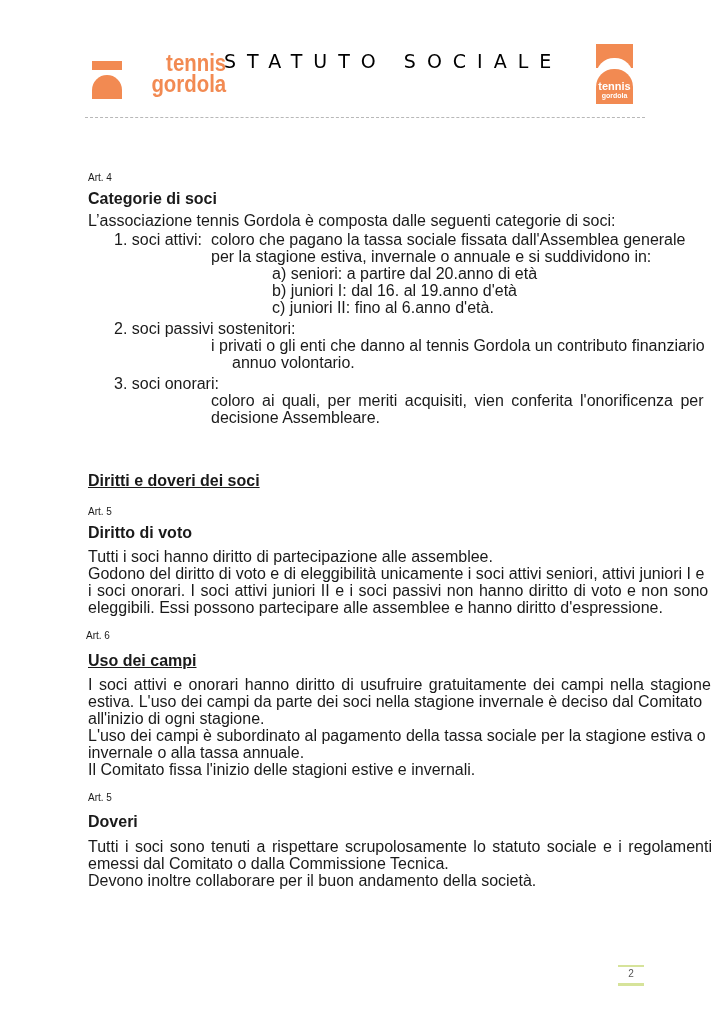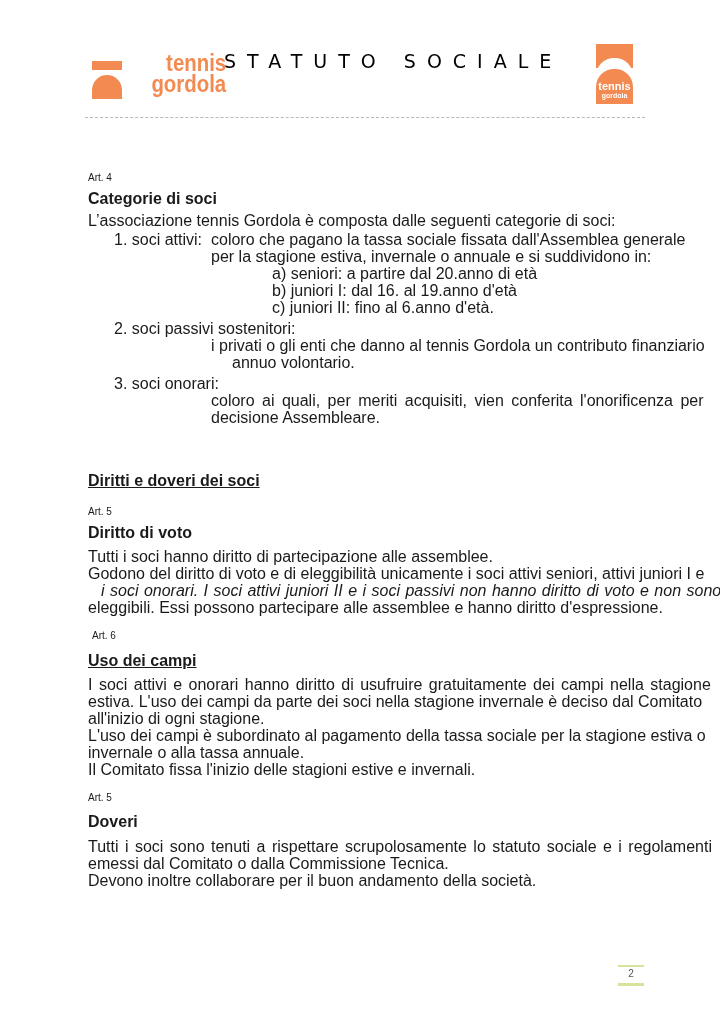--- a/index.html
+++ b/index.html
@@ -76,24 +76,24 @@
 <div class="abs" style="left:114px;top:375px;">3. soci onorari:</div>
 <div class="abs" style="left:211px;top:392px;word-spacing:3px;">coloro ai quali, per meriti acquisiti, vien conferita l'onorificenza per</div>
 <div class="abs" style="left:211px;top:409px;">decisione Assembleare.</div>
 
 <div class="abs section" style="left:88px;top:472px;">Diritti e doveri dei soci</div>
 
 <div class="abs art" style="left:88px;top:506px;">Art.  5</div>
 <div class="abs bold" style="left:88px;top:524px;">Diritto di voto</div>
 <div class="abs" style="left:88px;top:548px;">Tutti i soci hanno diritto di partecipazione alle assemblee.</div>
 <div class="abs" style="left:88px;top:565px;">Godono del diritto di voto e di eleggibilità unicamente i soci attivi seniori, attivi juniori I e</div>
-<div class="abs" style="left:101px;top:582px;word-spacing:1px;font-style:italic;">i soci onorari. I soci attivi juniori II e i soci passivi non hanno diritto di voto e non sono</div>
+<div class="abs" style="left:88px;top:582px;word-spacing:1px;">i soci onorari. I soci attivi juniori II e i soci passivi non hanno diritto di voto e non sono</div>
 <div class="abs" style="left:88px;top:599px;">eleggibili. Essi possono partecipare alle assemblee e hanno diritto d'espressione.</div>
 
-<div class="abs art" style="left:92px;top:630px;">Art.  6</div>
+<div class="abs art" style="left:86px;top:630px;">Art.  6</div>
 <div class="abs bold" style="left:88px;top:652px;text-decoration:underline;">Uso dei campi</div>
 <div class="abs" style="left:88px;top:676px;word-spacing:2px;">I soci attivi e onorari hanno diritto di usufruire gratuitamente dei campi nella stagione</div>
 <div class="abs" style="left:88px;top:693px;">estiva. L'uso dei campi da parte dei soci nella stagione invernale è deciso dal Comitato</div>
 <div class="abs" style="left:88px;top:710px;">all'inizio di ogni stagione.</div>
 <div class="abs" style="left:88px;top:727px;">L'uso dei campi è subordinato al pagamento della tassa sociale per la stagione estiva o</div>
 <div class="abs" style="left:88px;top:744px;">invernale o alla tassa annuale.</div>
 <div class="abs" style="left:88px;top:761px;">Il Comitato fissa l'inizio delle stagioni estive e invernali.</div>
 
 <div class="abs art" style="left:88px;top:792px;">Art.  5</div>
 <div class="abs bold" style="left:88px;top:813px;">Doveri</div>

